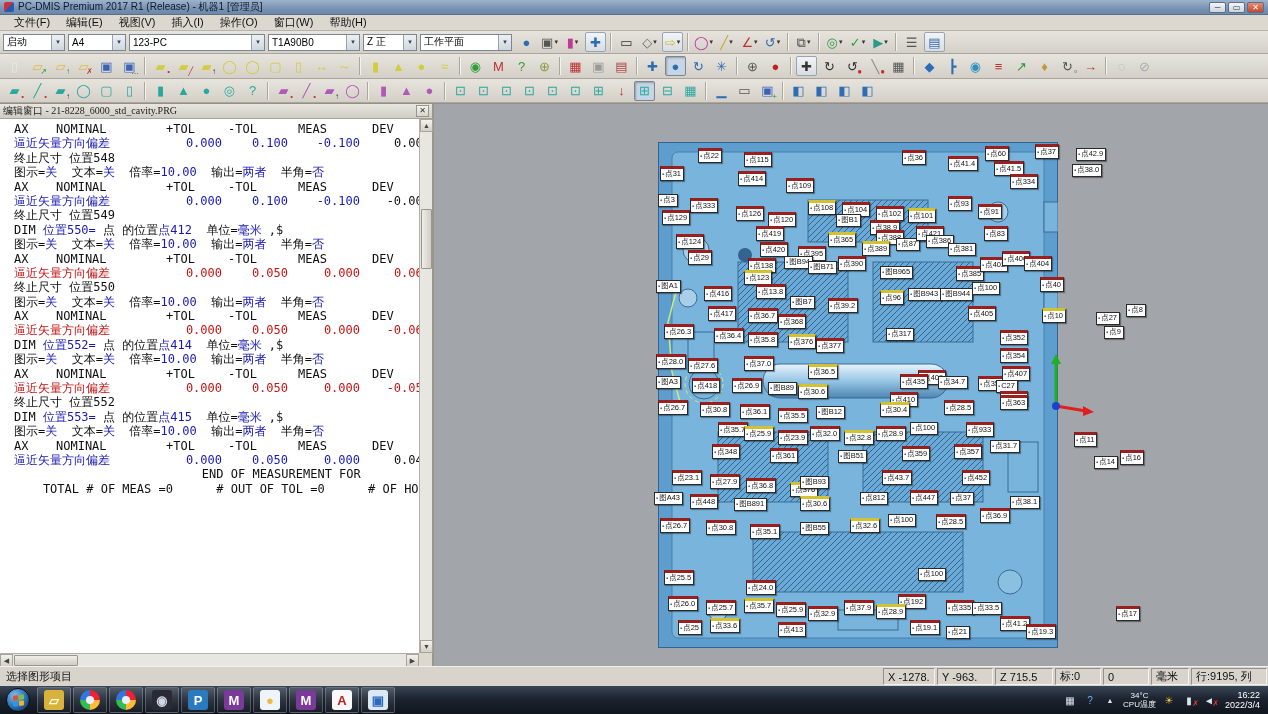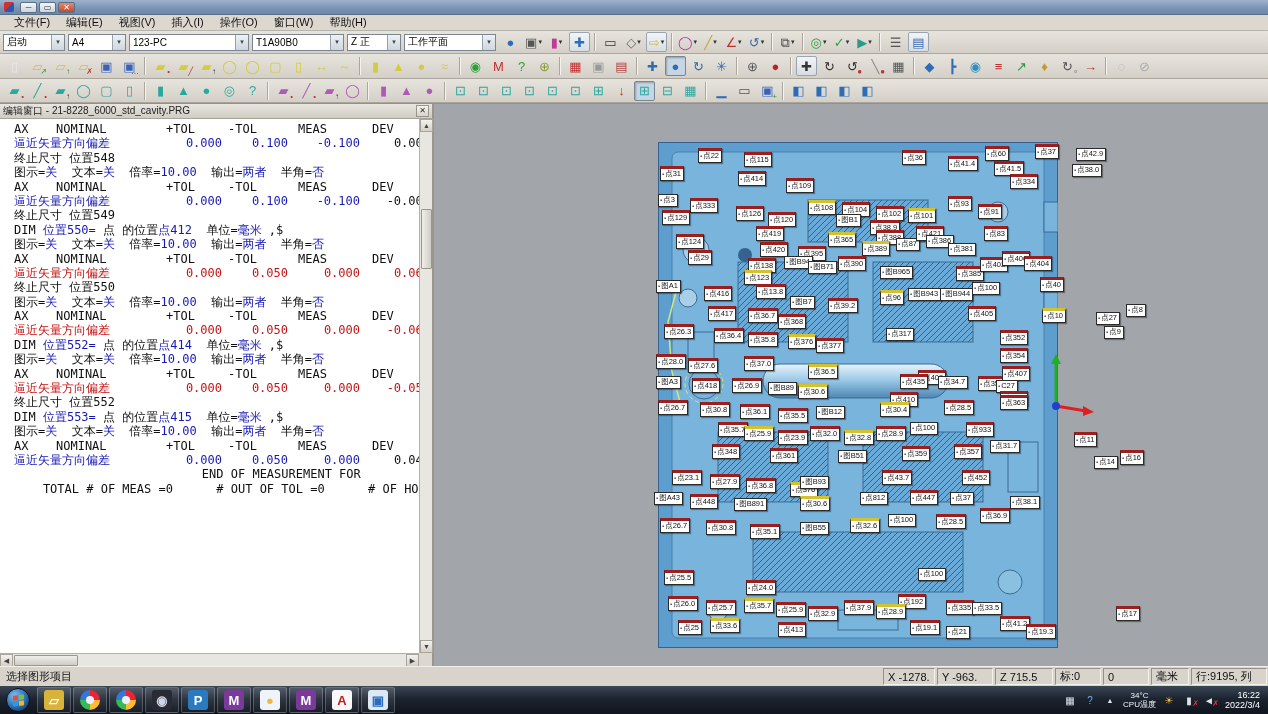--- a/index.html
+++ b/index.html
@@ -35,30 +35,30 @@
   .tbtn .g { font-size:13px; line-height:13px; }
   .tbtn .g2 { position:absolute; right:0px; bottom:-1px; font-size:8px; line-height:8px; }
   .tbtn .dd { font-size:7px; color:#333; margin-left:1px; }
 
   
   .combo { display:inline-flex; align-items:center; height:17px; background:#fff; border:1px solid #7a8694;
     margin-right:3px; font-size:10px; flex:0 0 auto; }
   .combo .cv { flex:1; padding:0 3px; overflow:hidden; white-space:nowrap; }
   .combo .ca { width:13px; height:100%; background:linear-gradient(#eef1f4,#cfd6dd); border-left:1px solid #98a2ac;
     font-size:7px; display:flex; align-items:center; justify-content:center; color:#345; }
-  .c0{width:62px}.c1{width:58px}.c2{width:120px}.c3{width:92px}.c4{width:54px}.c5{width:92px}
+  .c0{width:62px}.c1{width:58px}.c2{width:136px}.c3{width:92px}.c4{width:54px}.c5{width:92px}
 
   
   #main { position:absolute; left:0; top:103px; width:1268px; height:563px; display:flex; border-top:1px solid #948f87; }
 
   
   #editor-panel { width:434px; height:100%; background:#fff; border-right:2px solid #9a968e; position:relative; }
   #editor-title { height:15px; background:linear-gradient(#e9e6df,#cfccc4); border-bottom:1px solid #a8a49c;
     font-size:10px; display:flex; align-items:center; padding:0 3px; color:#222; }
-  #editor-title .t { flex:1; white-space:nowrap; overflow:hidden; }
+  #editor-title .t { flex:1; white-space:nowrap; overflow:hidden;font-family:Liberation Serif, serif; }
   #editor-close { width:13px; height:12px; border:1px solid #98948c; background:linear-gradient(#f6f4ef,#d8d4cc);
     font-size:8px; line-height:10px; text-align:center; color:#333; }
   #report-lines { position:absolute; left:0; top:15px; right:13px; bottom:13px; overflow:hidden; background:#fff;
     font-family:"DejaVu Sans Mono", monospace; font-size:12px; padding:3px 0 0 14px; }
   .ln { height:14.4px; line-height:14.4px; white-space:pre; }
   .k{color:#101010}.b{color:#1818b4}.r{color:#c41414}
   .lh { display:grid; grid-template-columns:42px 110px 62px 70px 74px 1fr; color:#101010; }
   .lv { display:grid; grid-template-columns:150px 58px 66px 72px 70px; }
   .lv span:not(:first-child){ text-align:right; }
 
@@ -113,20 +113,21 @@
   .tray-ic { width:16px; text-align:center; font-size:10px; margin:0 2px; position:relative; color:#dce4ec; }
   .tray-ic .x { position:absolute; right:-2px; bottom:-2px; color:#e33; font-size:8px; }
   #cpu-temp { font-size:8px; line-height:9px; text-align:center; margin:0 3px; color:#f4f6f8; }
   #clock { text-align:right; font-size:9px; line-height:10px; color:#fff; margin:0 8px 0 6px; }
 </style>
 </head>
 <body>
 
 <div id="titlebar">
   <span id="app-icon"></span>
+  <span class="t">PC-DMIS Premium 2017 R1 (Release) - 机器1 [管理员]</span>
   <span class="winbtn">─</span>
   <span class="winbtn">▭</span>
   <span class="winbtn close">✕</span>
 </div>
 
 <div id="menubar">
     <span class="menu-item">文件(F)</span>
     <span class="menu-item">编辑(E)</span>
     <span class="menu-item">视图(V)</span>
     <span class="menu-item">插入(I)</span>

